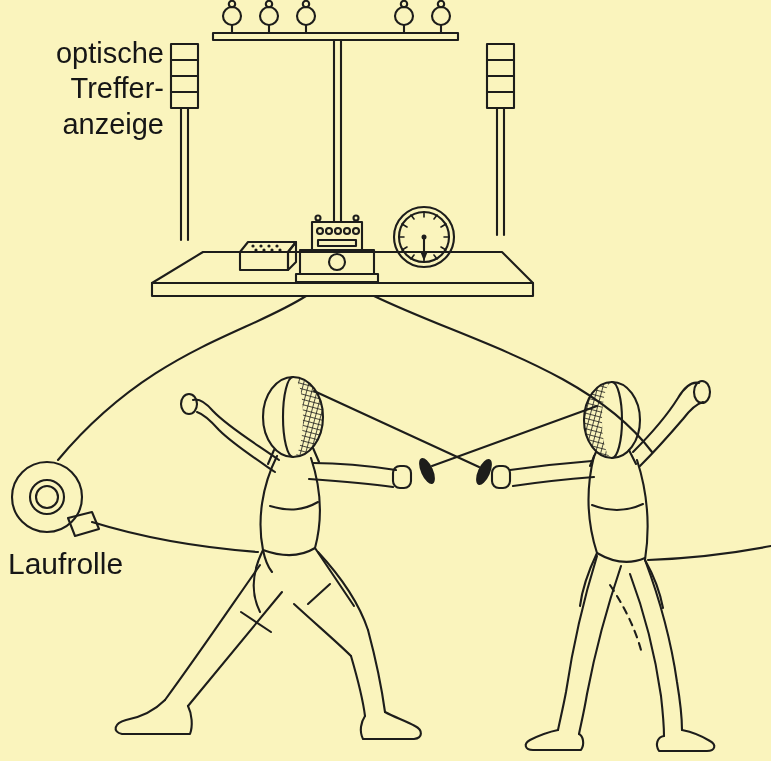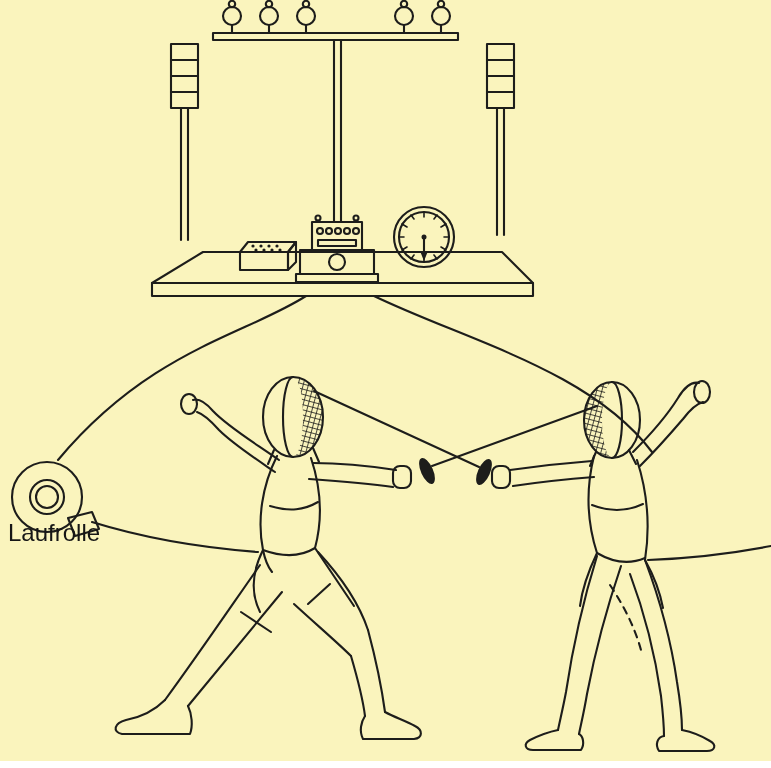--- a/index.html
+++ b/index.html
@@ -8,21 +8,21 @@
   .page{position:relative;width:771px;height:768px;background:#faf4bd;overflow:hidden}
   .page svg{position:absolute;left:0;top:0}
   .ln{fill:none;stroke:#1d1d1b;stroke-width:2.1;stroke-linecap:round;stroke-linejoin:round}
   .thin{stroke-width:1.6}
   .fd{fill:#1d1d1b;stroke:none}
   .mesh{fill:url(#meshpat);stroke:none}
   .dashed{stroke-dasharray:7 6}
   .label{position:absolute;color:#161616;font-size:29px;line-height:1.22;white-space:pre-line}
   .label-optical{left:12px;top:36px;width:152px;text-align:right}
   .label-lamps{left:488px;top:12px;font-size:30px}
-  .label-reel{left:8px;top:518px;font-size:24px}
+  .label-reel{left:8px;top:546px;font-size:30px}
   .bottom-strip{position:absolute;left:0;bottom:0;width:100%;height:7px;background:#ffffff}
 </style>
 </head>
 <body>
 
 <div class="page">
 
   <svg viewBox="0 0 771 768" width="771" height="768">
     <defs>
       <pattern id="meshpat" width="5" height="5" patternUnits="userSpaceOnUse" patternTransform="rotate(15)">
@@ -206,16 +206,19 @@
         <path d="M 597,556 C 584,598 573,645 566,692 C 563,708 560,720 558,730"></path>
         <path d="M 621,566 C 606,610 595,652 587,694 C 584,712 581,724 579,734"></path>
         <path d="M 558,730 C 548,732 538,736 530,740 C 523,744 525,750 533,750 L 581,750 C 585,744 583,736 579,734"></path>
         <path d="M 645,560 C 660,600 671,640 677,682 C 680,700 682,716 682,730"></path>
         <path d="M 630,574 C 645,614 655,654 661,696 C 663,714 664,726 664,736"></path>
         <path d="M 682,730 C 692,732 702,736 710,741 C 717,745 715,751 707,751 L 659,751 C 655,745 657,737 664,736"></path>
       </g>
     </g>
   </svg>
 
+  <div class="label label-optical">optische
+Treffer-
+anzeige</div>
   <div class="label label-reel">Laufrolle</div>
 
   <div class="bottom-strip"></div>
 </div>
 
 </body></html>

